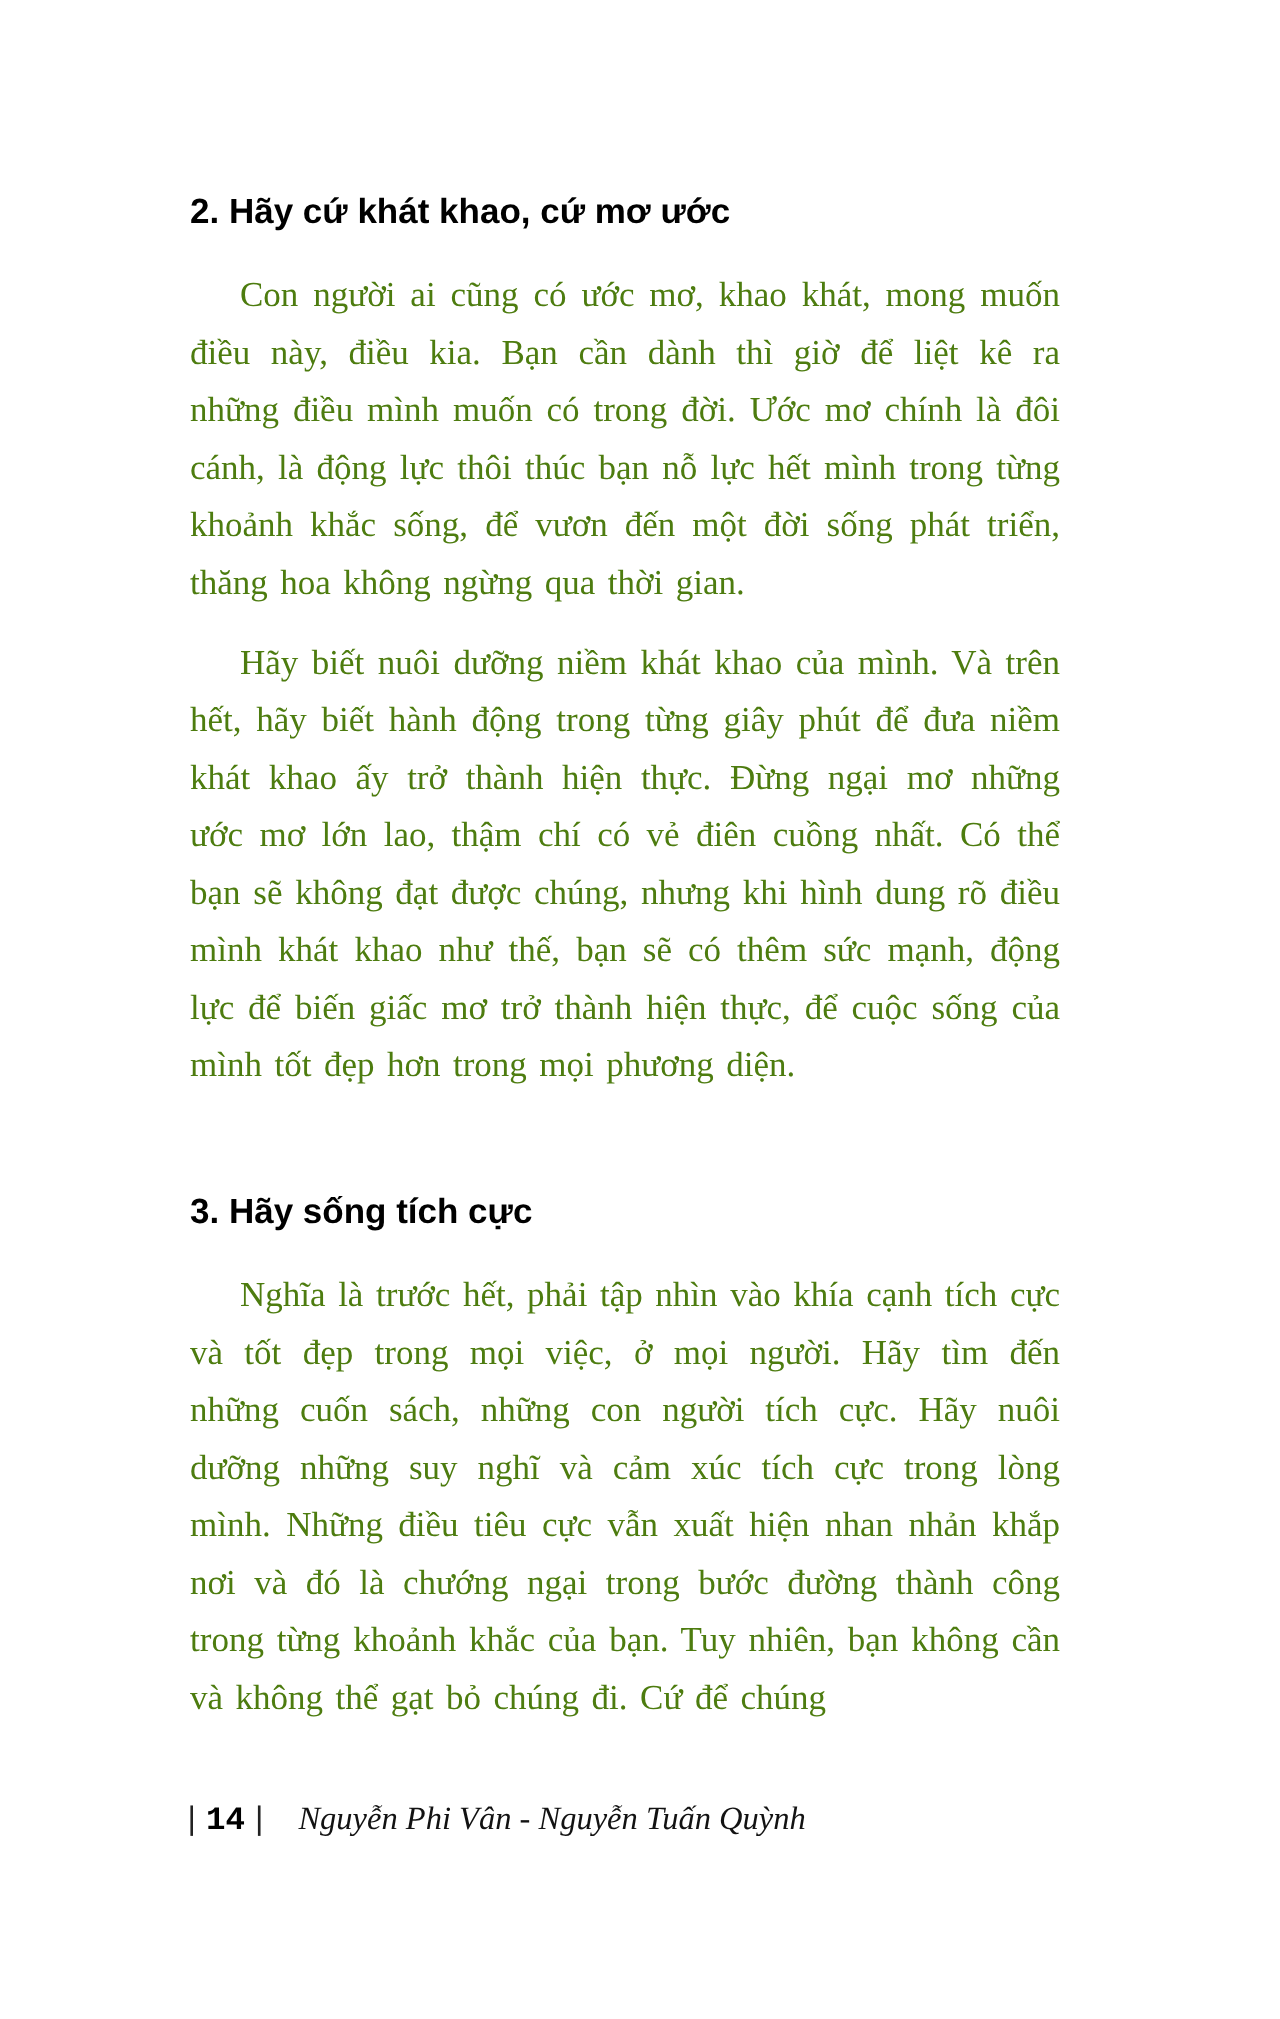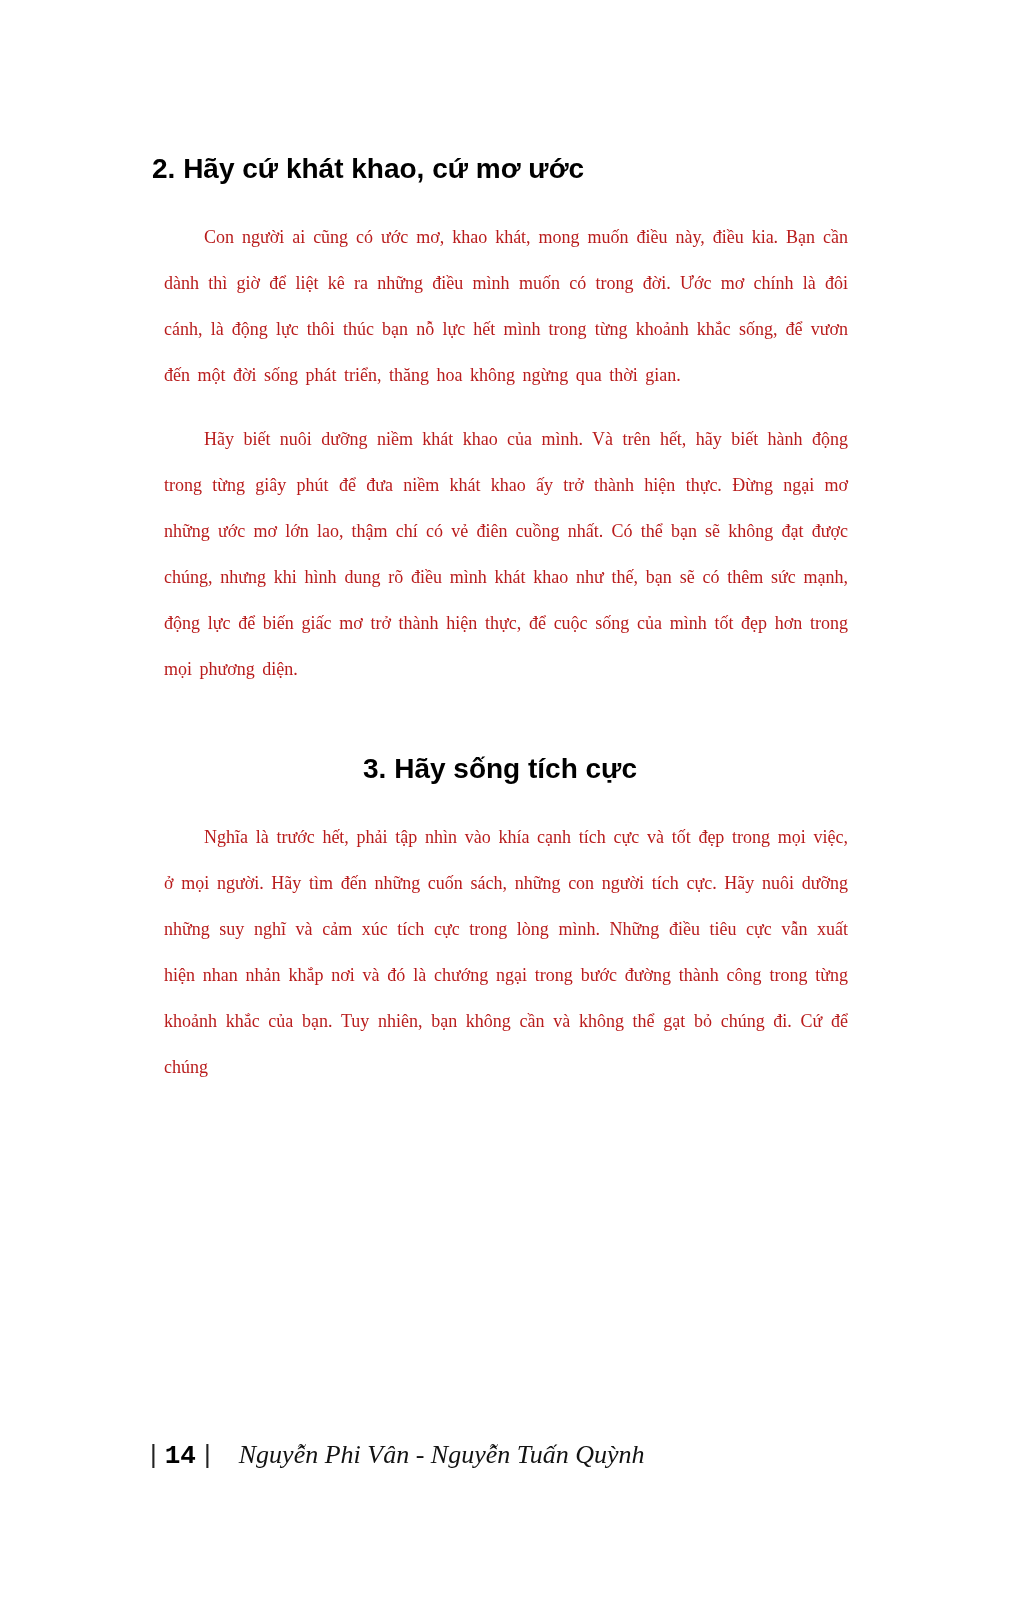--- a/index.html
+++ b/index.html
@@ -23,31 +23,30 @@
   }
   .heading {
     font-family: "Liberation Sans", sans-serif;
     font-weight: 700;
     font-size: 28px;
     line-height: 34px;
     color: #000000;
     margin: 0 0 28px 0;
   }
   .heading-later {
-    margin-top: 60px;
-    text-align: center;
+    margin-top: 76px;
   }
   .body-para {
-    font-size: 18px;
+    font-size: 28px;
     line-height: 46px;
     text-align: justify;
     text-indent: 40px;
-    margin: 0 0 18px 12px;
+    margin: 0 0 18px 0;
     word-spacing: 3px;
-    color: #b91c1c;
+    color: #4d7c0f;
   }
   .footer {
     position: absolute;
     top: 1438px;
     left: 150px;
     width: 720px;
     font-size: 26px;
     line-height: 32px;
     white-space: nowrap;
   }

